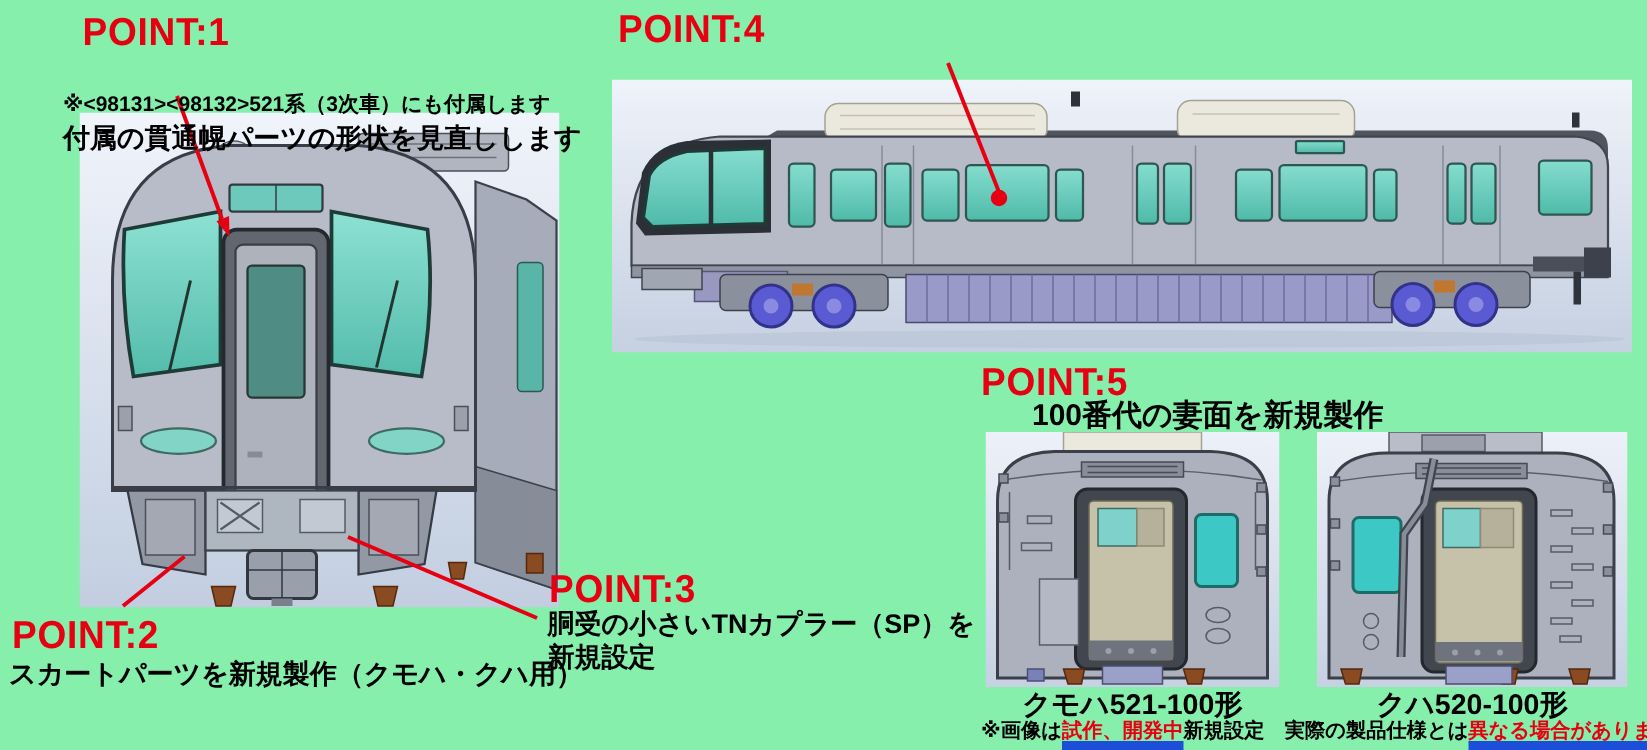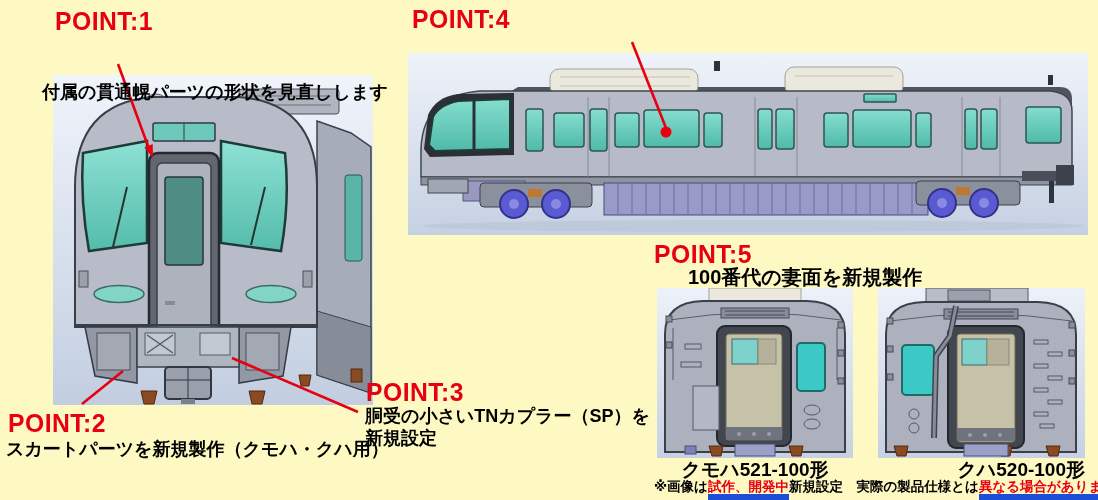--- a/index.html
+++ b/index.html
@@ -1,20 +1,20 @@
 <!DOCTYPE html>
 <html><head>
 <meta charset="utf-8">
 <style>
   * { box-sizing: border-box; }
   body { margin: 0; }
   .page {
     position: relative;
     width: 1098px; height: 500px;
-    background: #fef9c3;
+    background: #86efac;
     overflow: hidden;
     font-family: "Liberation Sans", "DejaVu Sans", sans-serif;
   }
   .abs { position: absolute; }
   .point-label {
     color: #e60012;
     font-weight: bold;
     font-size: 26px;
     letter-spacing: 0.5px;
     transform: scaleX(0.95);
@@ -339,35 +339,36 @@
       <line x1="632" y1="42" x2="666" y2="128"></line>
       <line x1="82" y1="404" x2="123" y2="371"></line>
       <line x1="232" y1="358" x2="358" y2="412"></line>
     </g>
     <polygon points="153,158 152.7,144 144.3,147.5" fill="#e60012"></polygon>
     <circle cx="666" cy="132" r="5.5" fill="#e60012"></circle>
   </svg>
 
   <div class="abs point-label" style="left:55px; top:8px;">POINT:1</div>
   <div class="abs desc" style="left:42px; top:37px;margin-top:44px;">付属の貫通幌パーツの形状を見直しします</div>
+  <div class="abs desc note" style="left:42px; top:58px;">※&lt;98131&gt;&lt;98132&gt;521系（3次車）にも付属します</div>
 
   <div class="abs point-label" style="left:412px; top:6px;">POINT:4</div>
 
   <div class="abs point-label" style="left:654px; top:241px;">POINT:5</div>
   <div class="abs desc" style="left:652px; top:266px; font-size:20px;margin-left:36px;">100番代の妻面を新規製作</div>
 
   <div class="abs point-label" style="left:366px; top:379px;">POINT:3</div>
   <div class="abs desc" style="left:365px; top:405px;">
     <div>胴受の小さいTNカプラー（SP）を</div>
     <div>新規設定</div>
   </div>
 
   <div class="abs point-label" style="left:8px; top:410px;">POINT:2</div>
   <div class="abs desc" style="left:6px; top:438px;">スカートパーツを新規製作（クモハ・クハ用）</div>
 
   <div class="abs caption" style="left:657px; top:457px; width:196px;">クモハ521-100形</div>
-  <div class="abs caption" style="left:878px; top:457px; width:207px;text-align:right;">クハ520-100形</div>
+  <div class="abs caption" style="left:878px; top:457px; width:207px;">クハ520-100形</div>
 
   <div class="abs disclaimer" style="left:654px; top:478px;">
     <span>※画像は</span><span class="red-ul">試作、開発中</span><span>新規設定　実際の製品仕様とは</span><span class="red-ul">異なる場合があります</span>
   </div>
 
 </div>
 
 </body></html>

